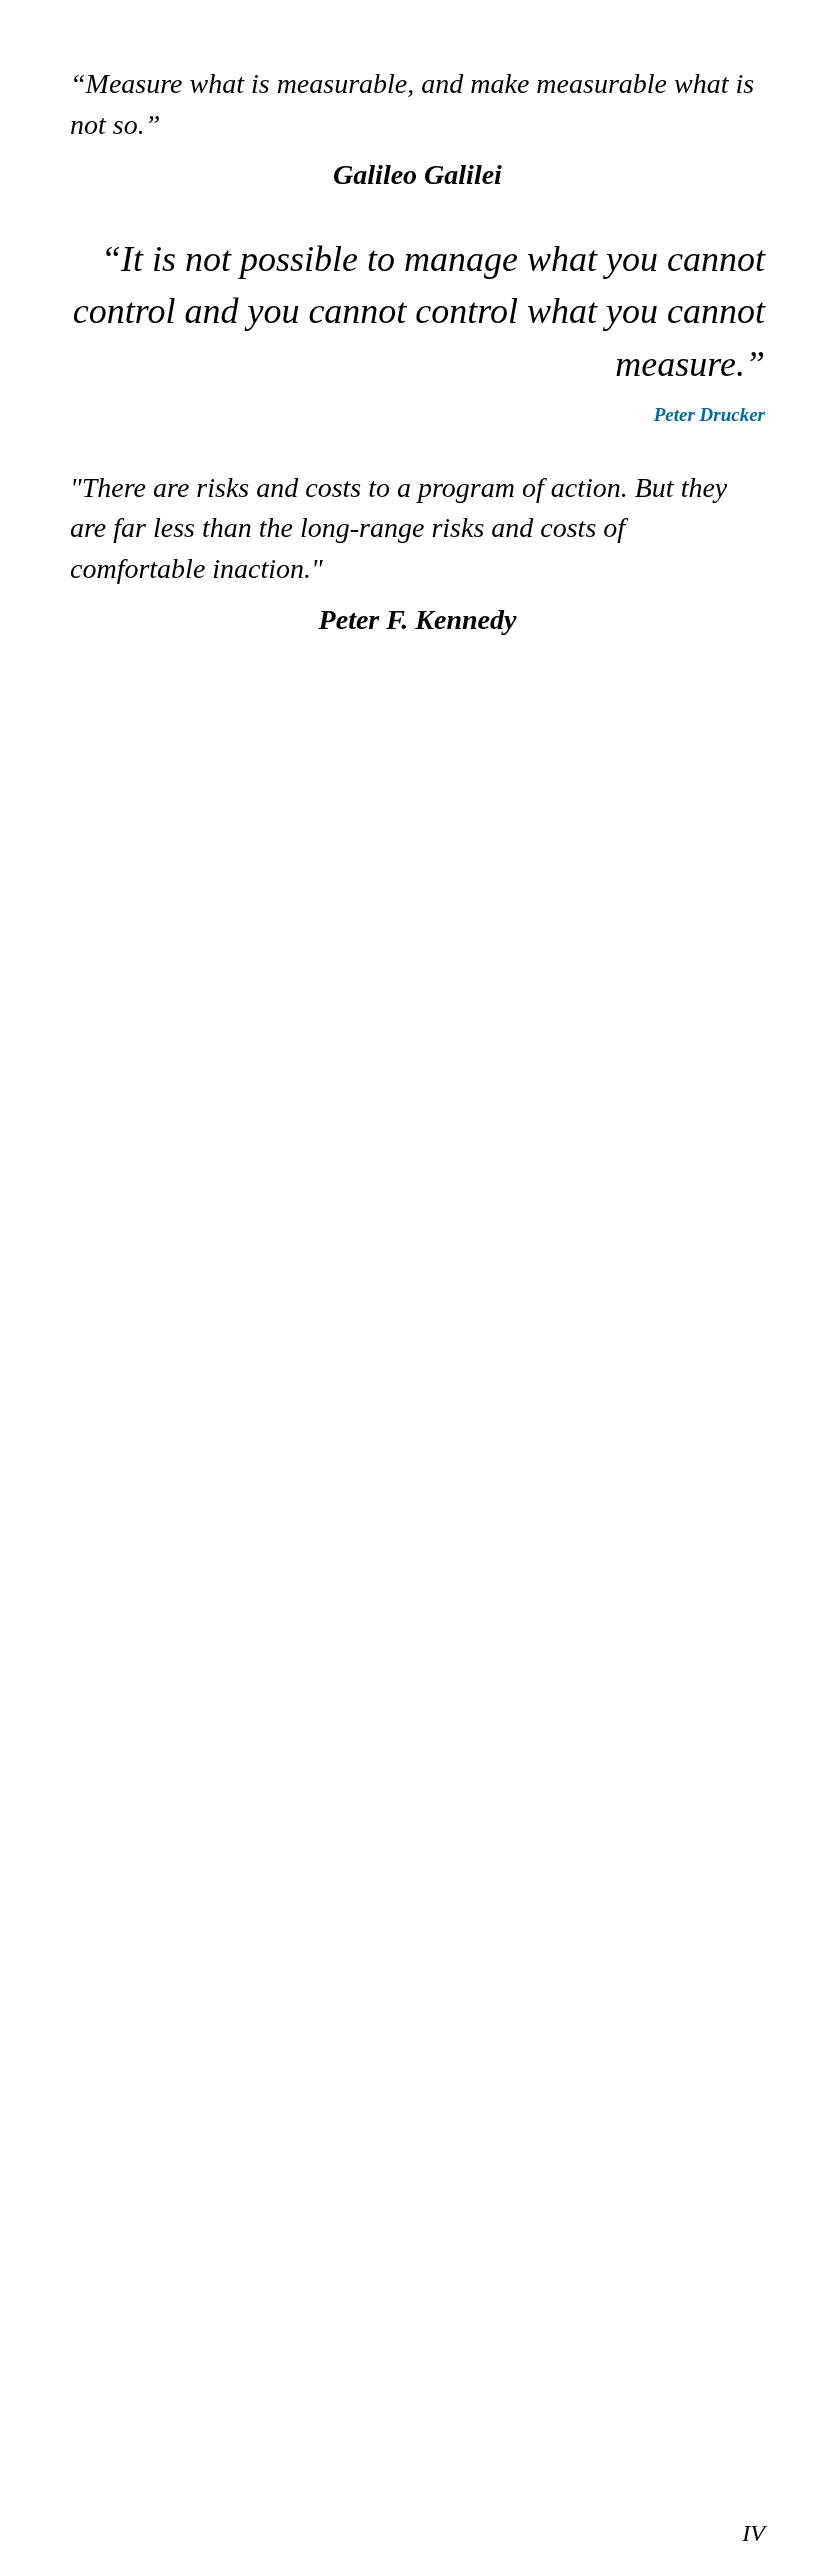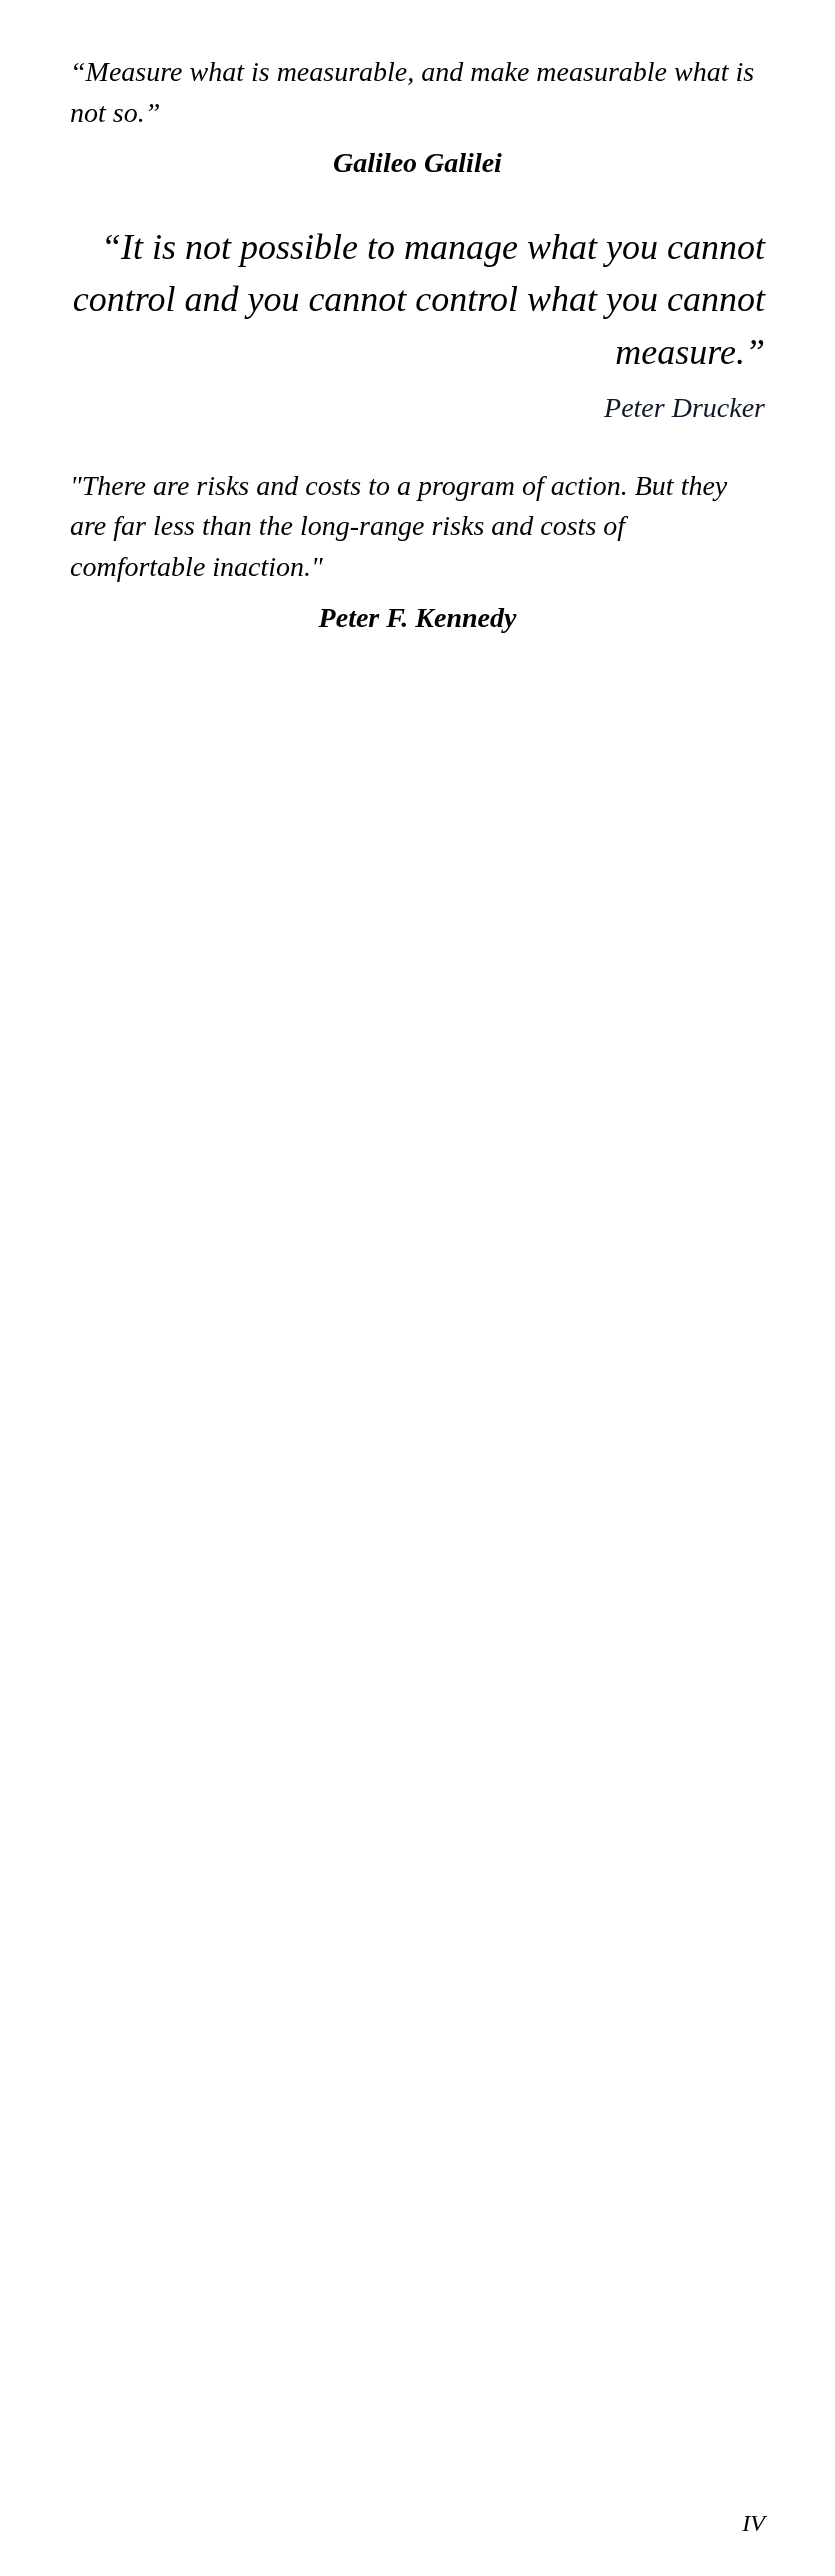--- a/index.html
+++ b/index.html
@@ -18,20 +18,21 @@
     .page-container {
       width: 835px;
       min-height: 2576px;
       background: #ffffff;
       position: relative;
       padding: 52px 70px 70px 70px;
     }
 
     .quote-block {
       margin-bottom: 42px;
+      margin-top: 12px;
     }
 
     .quote-text {
       font-size: 28px;
       font-style: italic;
       line-height: 1.45;
       color: #000000;
       text-align: left;
       margin-bottom: 14px;
     }
@@ -48,31 +49,31 @@
     .second-quote-text {
       font-size: 36px;
       font-style: italic;
       line-height: 1.45;
       color: #000000;
       text-align: right;
       margin-bottom: 14px;
     }
 
     .second-quote-attribution {
-      font-size: 28px;
+      font-size: 19px;
       font-style: italic;
-      font-weight: normal;
-      color: #0f172a;
+      font-weight: bold;
+      color: #0369a1;
       text-align: right;
       margin-bottom: 42px;
     }
 
     .page-number {
       position: absolute;
-      bottom: 39px;
+      bottom: 29px;
       right: 70px;
       font-size: 24px;
       font-style: italic;
       color: #000000;
     }
   </style>
 </head>
 <body>
 
 <div class="page-container">

